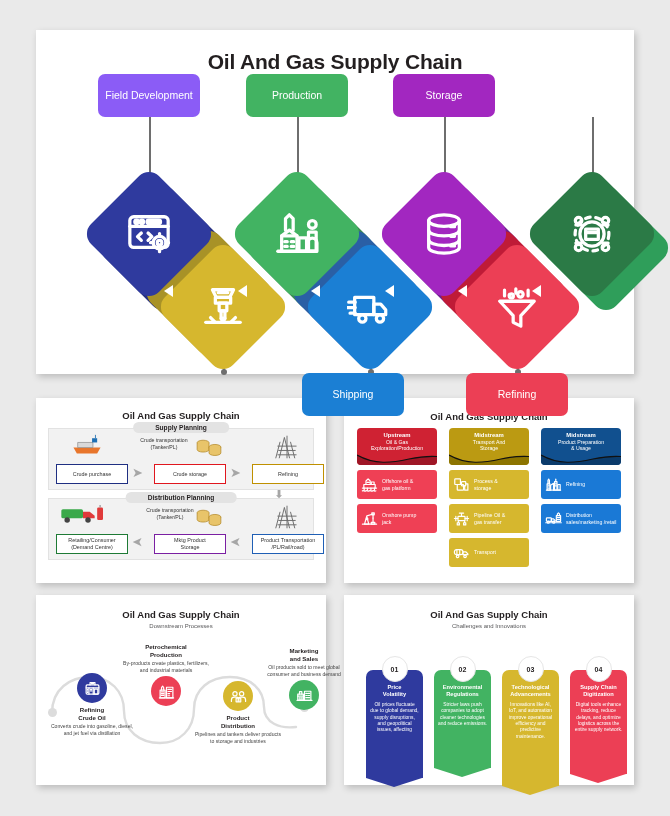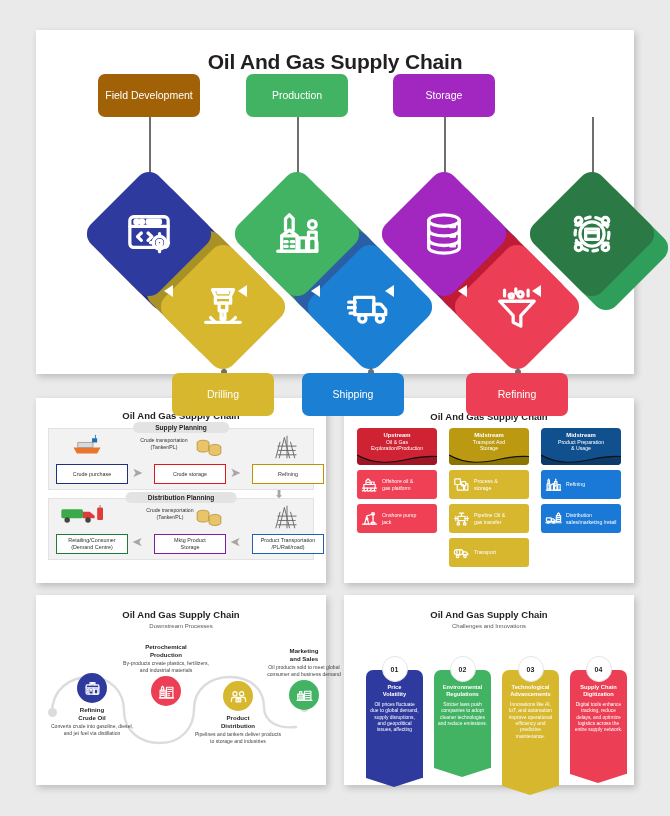--- a/index.html
+++ b/index.html
@@ -151,21 +151,21 @@
       </div>
       <div class="dia-wrap" style="left:125px;top:171px;z-index:2">
         <div class="dia-shadow" style="background:#a89227"></div>
       </div>
       <div class="dia-wrap" style="left:272px;top:171px;z-index:2">
         <div class="dia-shadow" style="background:#2a5fa5"></div>
       </div>
       <div class="dia-wrap" style="left:419px;top:171px;z-index:2">
         <div class="dia-shadow" style="background:#bf1b37"></div>
       </div>
-      <div class="top-label" style="left:62px;top:0;background:#a16207">Field Development</div>
+      <div class="top-label" style="left:62px;top:0;background:#8b5cf6">Field Development</div>
       <div class="connector conn-down" style="left:113px;top:43px;height:66px"></div>
       <div class="dia-wrap" style="left:65px;top:112px">
         <div class="dia" style="background:#2f3a9e">
           <span class="glyph">
             <svg viewBox="0 0 24 24">
               <rect x="2" y="3" width="20" height="16" rx="2" fill="none" stroke="#fff" stroke-width="1.7" stroke-linecap="round" stroke-linejoin="round"></rect>
               <line x1="2" y1="8" x2="22" y2="8" fill="none" stroke="#fff" stroke-width="1.7" stroke-linecap="round" stroke-linejoin="round"></line>
               <circle cx="5.5" cy="5.6" r=".9" fill="none" stroke="#fff" stroke-width="1.7" stroke-linecap="round" stroke-linejoin="round"></circle>
               <circle cx="8.3" cy="5.6" r=".9" fill="none" stroke="#fff" stroke-width="1.7" stroke-linecap="round" stroke-linejoin="round"></circle>
               <rect x="11" y="4.8" width="7" height="1.7" rx=".8" fill="none" stroke="#fff" stroke-width="1.7" stroke-linecap="round" stroke-linejoin="round"></rect>
@@ -239,21 +239,20 @@
               <path d="M11 14h2v4h-2z" fill="none" stroke="#fff" stroke-width="1.7" stroke-linecap="round" stroke-linejoin="round"></path>
               <path d="M11 18h2l-1 2z" fill="none" stroke="#fff" stroke-width="1.7" stroke-linecap="round" stroke-linejoin="round"></path>
               <path d="M3 20h18" fill="none" stroke="#fff" stroke-width="1.7" stroke-linecap="round" stroke-linejoin="round"></path>
               <path d="M5.5 17.5 8 20M18.5 17.5 16 20" fill="none" stroke="#fff" stroke-width="1.7" stroke-linecap="round" stroke-linejoin="round"></path>
               <path d="M9.5 4.5h5" fill="none" stroke="#fff" stroke-width="1.7" stroke-linecap="round" stroke-linejoin="round"></path>
             </svg>
           </span>
         </div>
       </div>
       <div class="connector conn-down" style="left:187px;top:283px;height:16px"></div>
-      <div class="bot-label" style="left:136px;top:299px;background:#d6b72e">Drilling</div>
       <div class="dia-wrap" style="left:286px;top:185px">
         <div class="dia" style="background:#1b7fd4">
           <span class="glyph">
             <svg viewBox="0 0 24 24">
               <path d="M4 7h10v9H4z" fill="none" stroke="#fff" stroke-width="1.7" stroke-linecap="round" stroke-linejoin="round"></path>
               <path d="M14 10.5h3.6l2.6 3V16H14z" fill="none" stroke="#fff" stroke-width="1.7" stroke-linecap="round" stroke-linejoin="round"></path>
               <circle cx="8" cy="18" r="1.9" fill="none" stroke="#fff" stroke-width="1.7" stroke-linecap="round" stroke-linejoin="round"></circle>
               <circle cx="17.2" cy="18" r="1.9" fill="none" stroke="#fff" stroke-width="1.7" stroke-linecap="round" stroke-linejoin="round"></circle>
               <path d="M.9 9.5h3.4M.2 12.3h4.1M1.6 15.2h2.7" fill="none" stroke="#fff" stroke-width="1.7" stroke-linecap="round" stroke-linejoin="round"></path>
             </svg>

